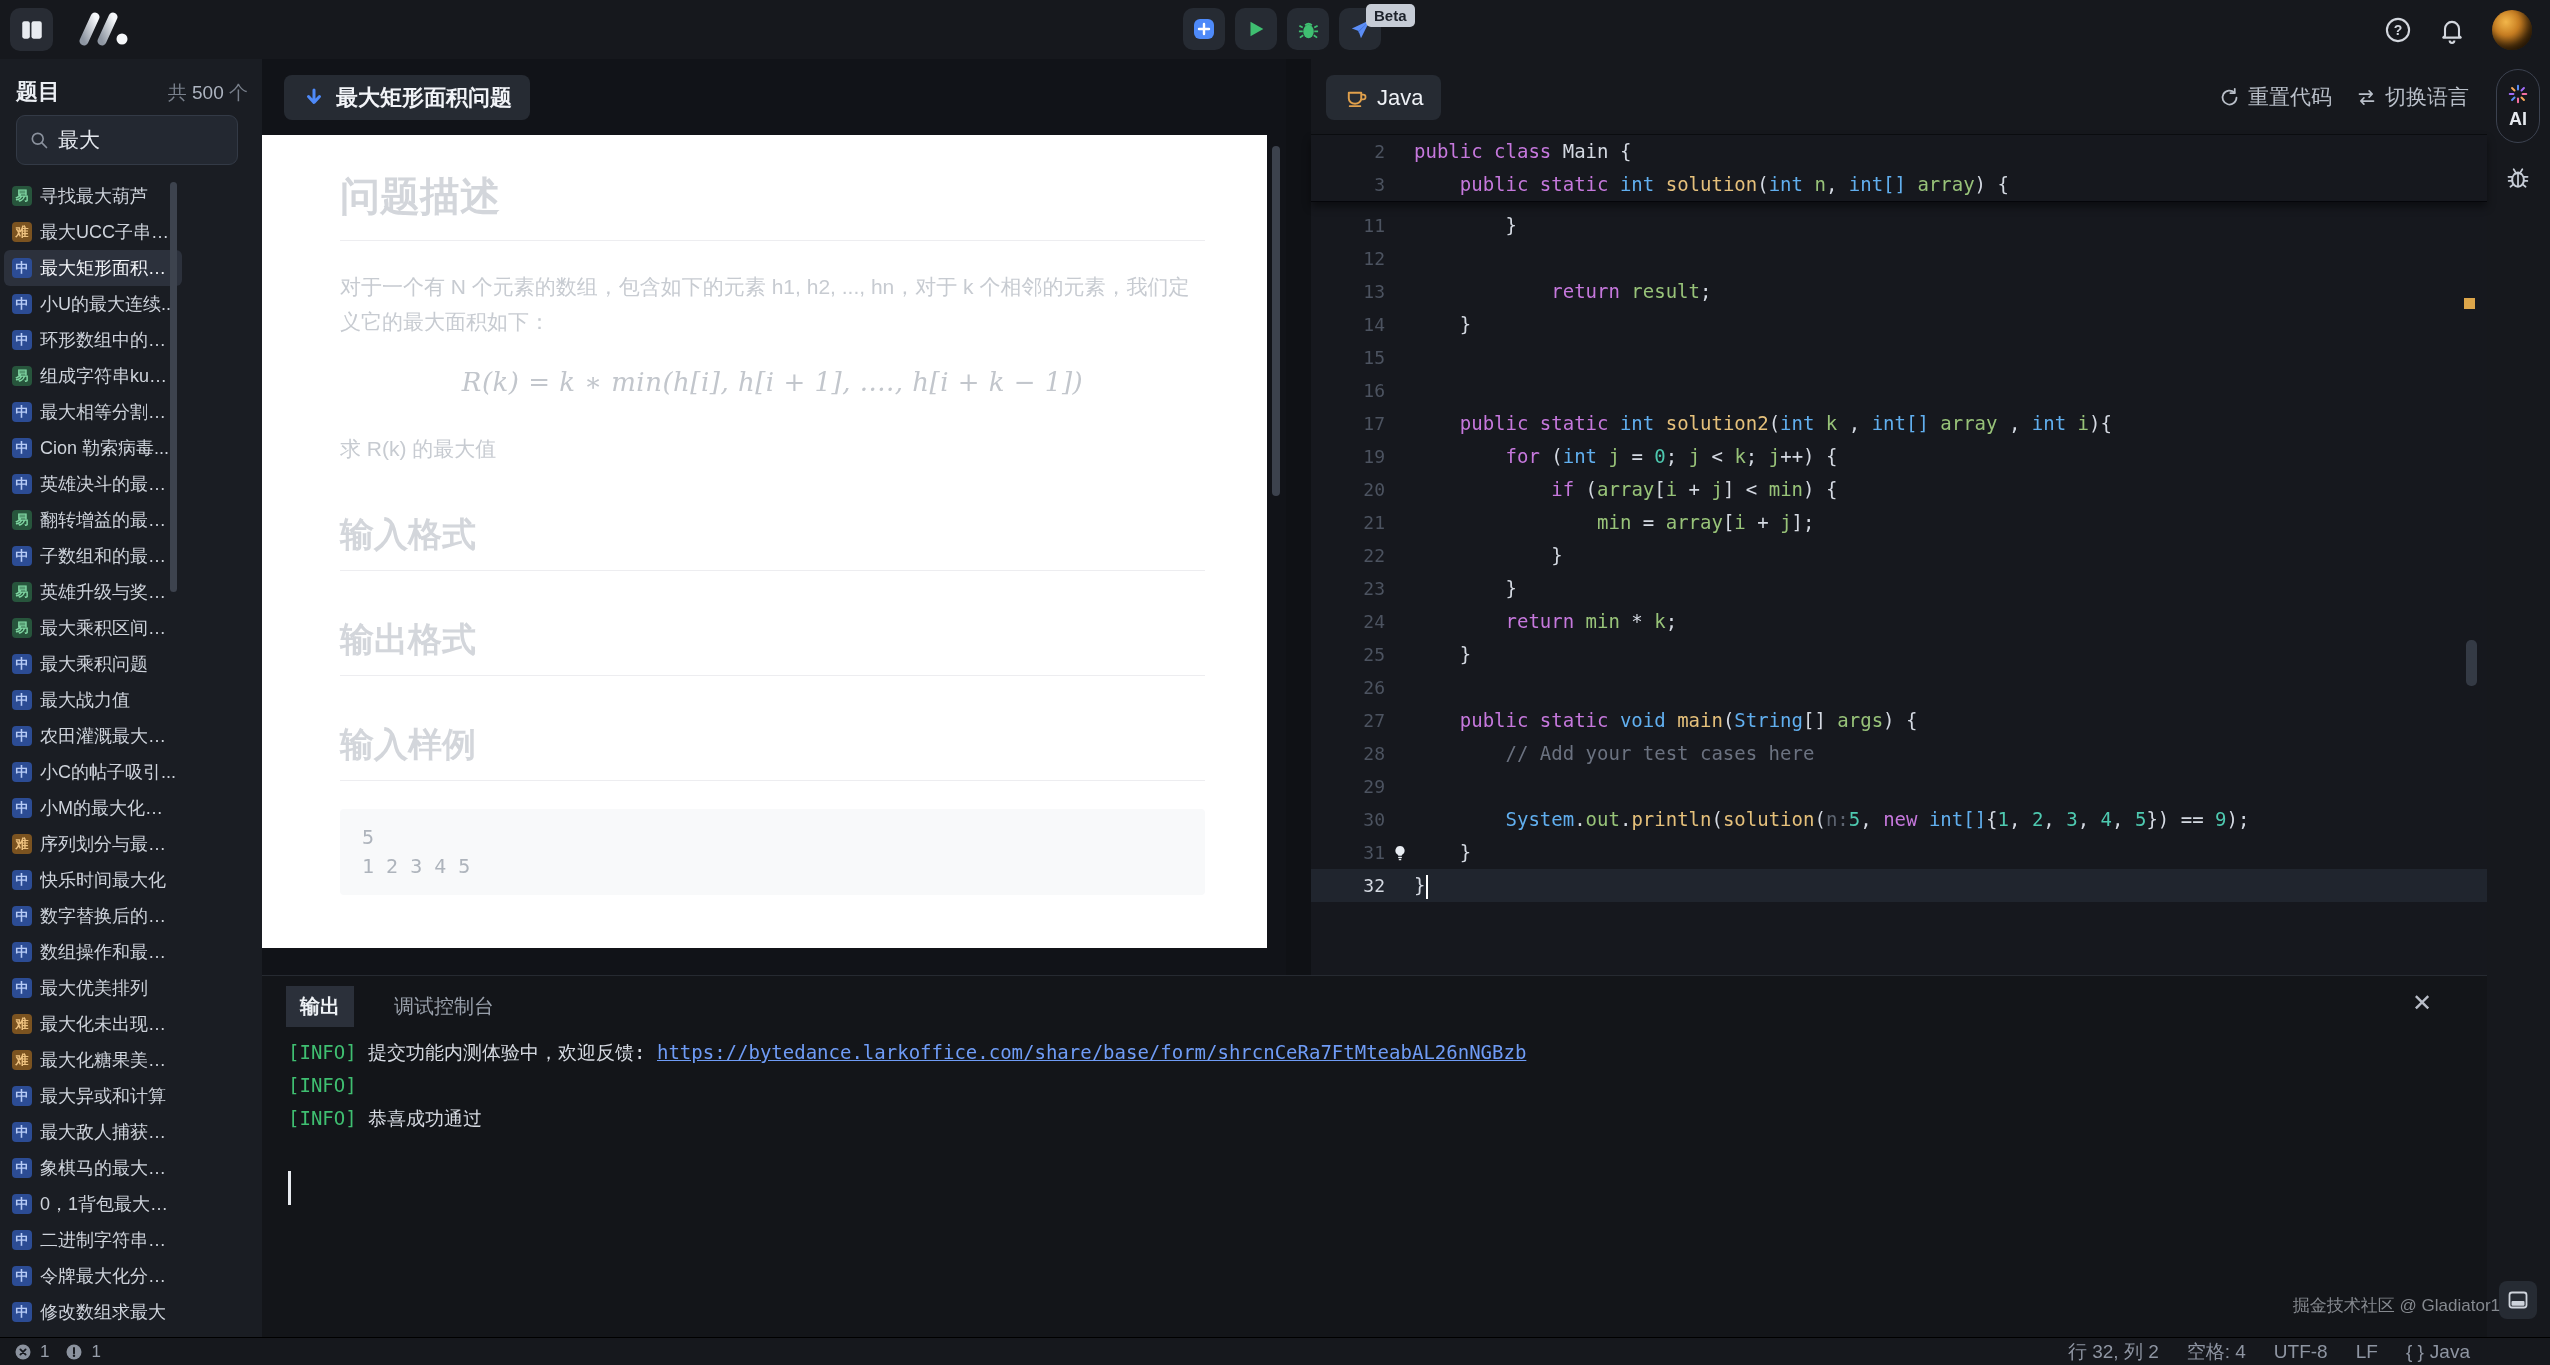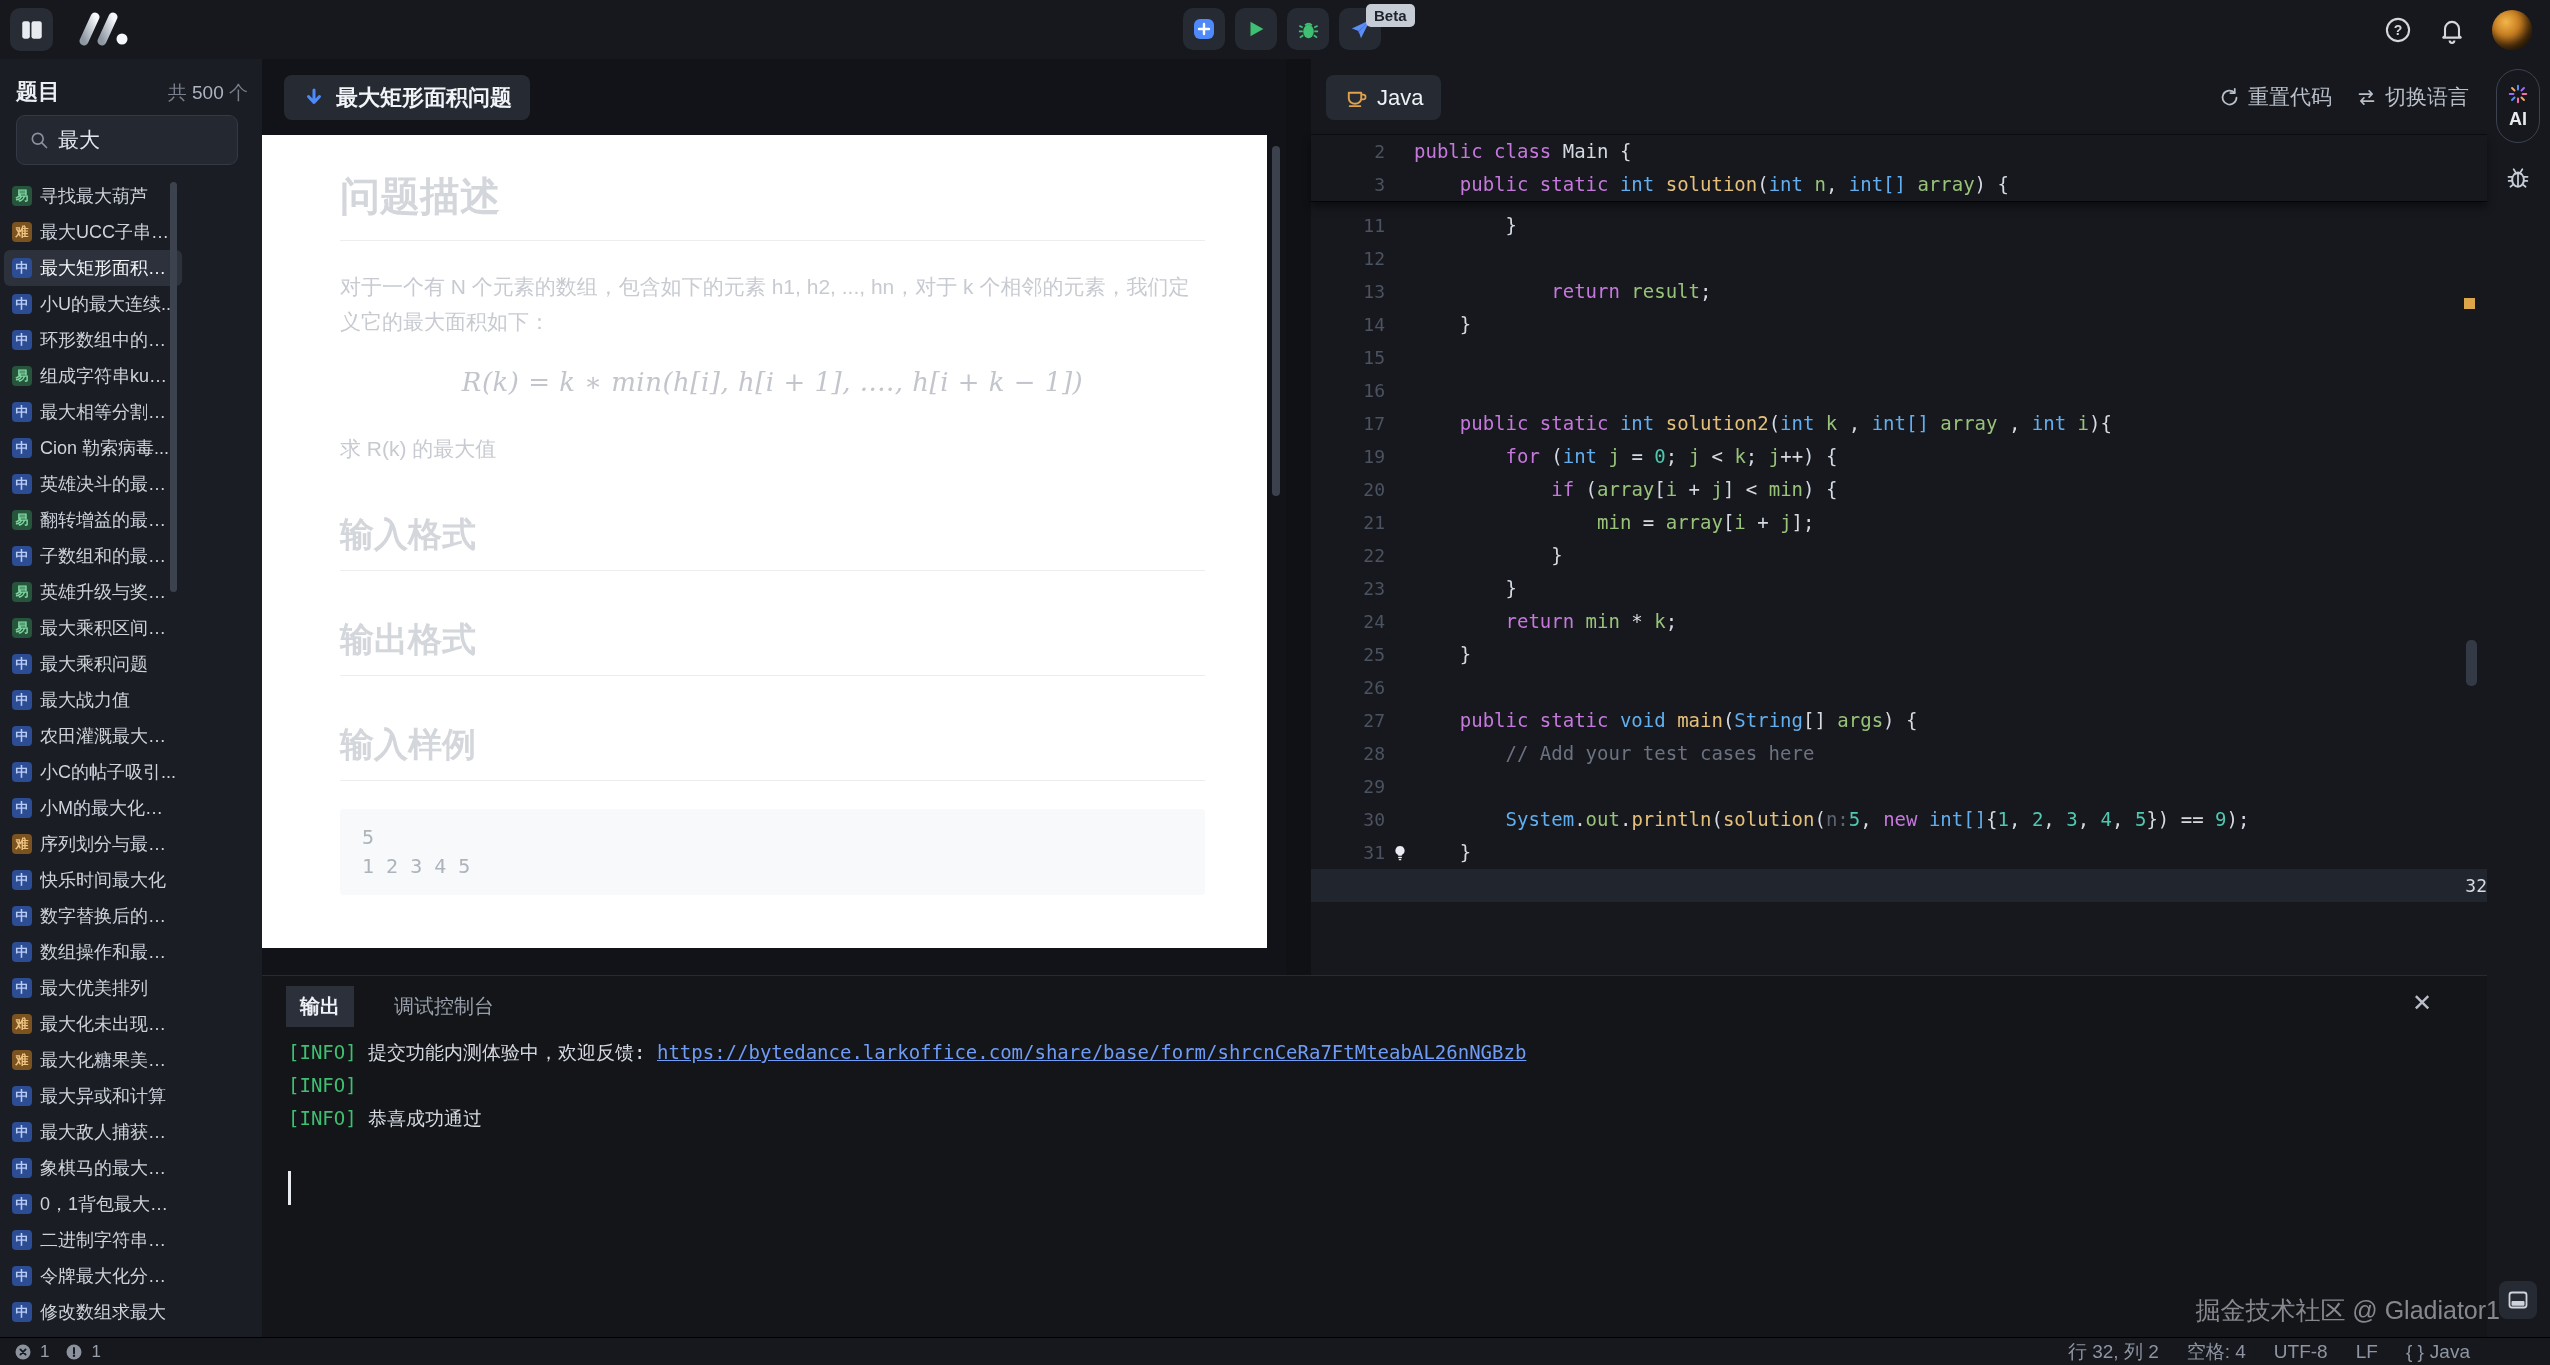--- a/index.html
+++ b/index.html
@@ -53,21 +53,21 @@
   .etab-bar { position:absolute; left:0; top:0; width:100%; height:76px; background:#16181d; border-bottom:1px solid #0b0d10; }
   .etab { position:absolute; left:15px; top:16px; height:45px; background:#262b33; border-radius:8px; display:flex; align-items:center; gap:10px; padding:0 18px; cursor:pointer; }
   .etab-title { font-size:22px; color:#eef1f6; }
   .ebtns { position:absolute; right:18px; top:0; height:76px; display:flex; align-items:center; gap:24px; }
   .ebtn { display:flex; align-items:center; gap:8px; color:#b9bfc9; font-size:21px; cursor:pointer; }
   .code-area { position:absolute; left:0; top:76px; width:100%; height:840px; font-family:"DejaVu Sans Mono", monospace; font-size:19px; }
   .crow { display:flex; height:33px; line-height:33px; white-space:pre; }
   .crow .ln { flex:0 0 74px; text-align:right; color:#4c5360; font-size:18px; }
   .crow .slot { flex:0 0 29px; display:flex; align-items:center; justify-content:center; }
   .crow .ctext { flex:1; color:#d4d9e2; }
-  .crow.active { background:#20252e;flex-direction:column; }
+  .crow.active { background:#20252e; }
   .crow.active .ln { color:#d6dbe4; }
   .sticky { position:absolute; left:0; top:0; width:100%; background:#16181e; box-shadow:0 5px 8px rgba(0,0,0,.45); border-bottom:1px solid #05060a; z-index:3; }
   .rows { position:absolute; left:0; top:74px; width:100%; }
   .tok.kw { color:#c678dd; } .tok.ty { color:#61afef; } .tok.fn { color:#e5c07b; }
   .tok.va { color:#98c379; } .tok.nu { color:#4ec9b0; } .tok.cm { color:#6b7280; }
   .tok.ih { color:#5d6470; } .tok.pl { color:#d4d9e2; }
   .caret { display:inline-block; width:2px; height:24px; background:#ffffff; vertical-align:middle; margin-left:1px; }
   .ruler-marker { position:absolute; right:12px; top:163px; width:11px; height:11px; background:#dca54a; }
   .ruler-thumb { position:absolute; right:10px; top:505px; width:11px; height:46px; background:#343a45; border-radius:5px; }
 
@@ -88,21 +88,21 @@
   .ai-pill { position:absolute; left:9px; top:10px; width:44px; height:74px; border:1.5px solid #3c4250; border-radius:22px; display:flex; flex-direction:column; align-items:center; justify-content:center; gap:4px; cursor:pointer; }
   .ai-label { font-size:18px; font-weight:bold; color:#e6e9ef; }
   .rail-bug { position:absolute; left:17px; top:105px; cursor:pointer; }
   .rail-panel { position:absolute; left:12px; top:1222px; width:38px; height:38px; background:#262b33; border-radius:8px; display:flex; align-items:center; justify-content:center; cursor:pointer; }
 
   
   .statusbar { position:absolute; left:0; top:1337px; width:2550px; height:28px; background:#16181d; border-top:1px solid #000; display:flex; align-items:center; justify-content:space-between; padding:0 80px 0 14px; z-index:6; }
   .st-left { display:flex; align-items:center; gap:8px; color:#99a0ac; font-size:17px; }
   .st-right { display:flex; align-items:center; gap:28px; color:#8e95a2; font-size:19px; }
   .st-item { display:flex; align-items:center; gap:6px; cursor:pointer; }
-  .watermark { position:absolute; right:50px; top:1294px; font-size:25px; color:#85898f; z-index:5; }
+  .watermark { position:absolute; right:50px; top:1294px; font-size:17px; color:#85898f; z-index:5; }
 </style>
 </head>
 <body>
 
 <div class="app">
 
   <div class="topbar">
     <div class="tb-toggle">
       <svg width="26" height="26" viewBox="0 0 24 24">
         <rect x="3" y="4" width="7" height="16" rx="2" fill="#e8ebf0"></rect>

